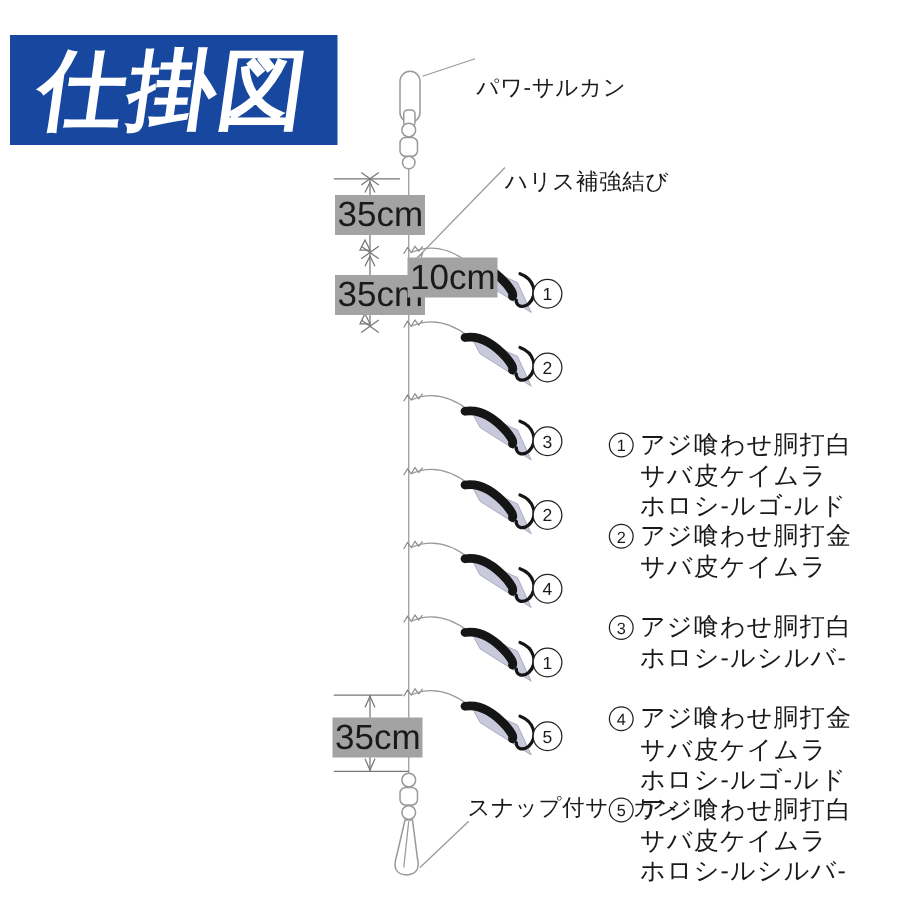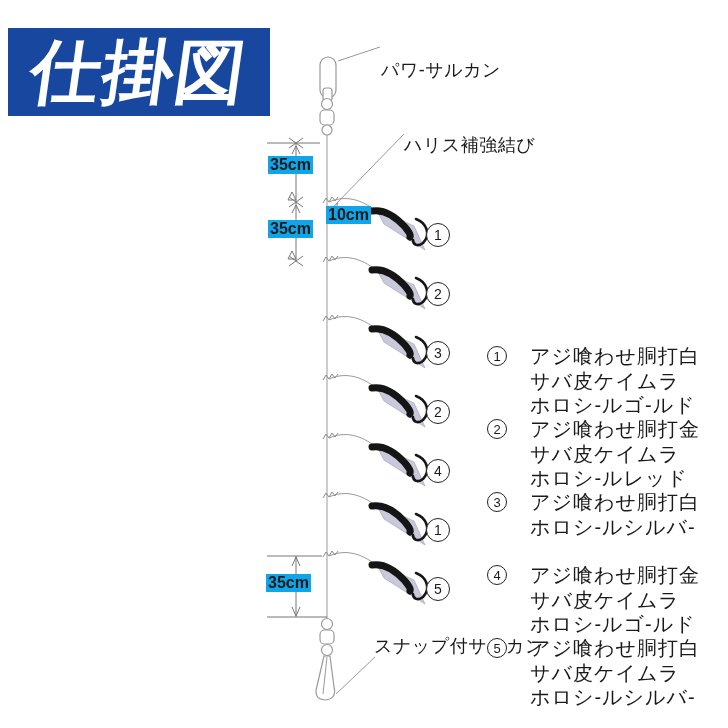--- a/index.html
+++ b/index.html
@@ -29,32 +29,32 @@
   svg.rig{position:absolute;left:0;top:0;}
   .thin{fill:none;stroke:var(--line);stroke-width:1;}
   .thin2{fill:none;stroke:var(--dim);stroke-width:1;}
   .hw{fill:#ffffff;stroke:var(--line);stroke-width:1.2;}
   .skin{fill:var(--skin);stroke:#9a9ab2;stroke-width:0.6;}
   .shank{fill:none;stroke:#151515;stroke-width:7;stroke-linecap:round;}
   .bend{fill:none;stroke:#151515;stroke-width:2.6;stroke-linecap:round;}
   .meas{fill:none;stroke:#777;stroke-width:1;}
   
   .lbl{position:absolute;white-space:nowrap;font-size:18px;letter-spacing:0.5px;color:var(--ink);}
-  .mlbl{position:absolute;white-space:nowrap;font-size:16px;background:#0ea5e9;padding:0 2px;color:var(--ink);font-weight:bold;}
+  .mlbl{position:absolute;white-space:nowrap;font-size:28px;background:#a3a3a3;padding:0 2px;color:var(--ink);}
   .hnum{
     position:absolute;width:22px;height:22px;border:1.6px solid #222;border-radius:50%;
     display:flex;align-items:center;justify-content:center;font-size:14px;background:#fff;
   }
   
   .legend-entry{position:absolute;left:487px;display:flex;align-items:flex-start;}
   .lnum{
     flex:0 0 auto;width:18px;height:18px;border:1.5px solid #222;border-radius:50%;
     display:flex;align-items:center;justify-content:center;font-size:13px;margin-top:2px;background:#fff;
   }
-  .llines{margin-left:23px;font-size:20px;line-height:24.5px;letter-spacing:1px;white-space:nowrap;}
+  .llines{margin-left:5px;font-size:20px;line-height:24.5px;letter-spacing:1px;white-space:nowrap;}
 </style>
 </head>
 <body>
 
 <div class="stage">
 
   <div class="title-box">
     <span>仕掛図</span>
   </div>
 
@@ -148,21 +148,20 @@
       <div>アジ喰わせ胴打白</div>
       <div>サバ皮ケイムラ</div>
       <div>ホロシ-ルゴ-ルド</div>
     </div>
   </div>
   <div class="legend-entry" style="top:417px;">
     <span class="lnum">2</span>
     <div class="llines">
       <div>アジ喰わせ胴打金</div>
       <div>サバ皮ケイムラ</div>
-      <div>ホロシ-ルレッド</div>
     </div>
   </div>
   <div class="legend-entry" style="top:490px;">
     <span class="lnum">3</span>
     <div class="llines">
       <div>アジ喰わせ胴打白</div>
       <div>ホロシ-ルシルバ-</div>
     </div>
   </div>
   <div class="legend-entry" style="top:563px;">

